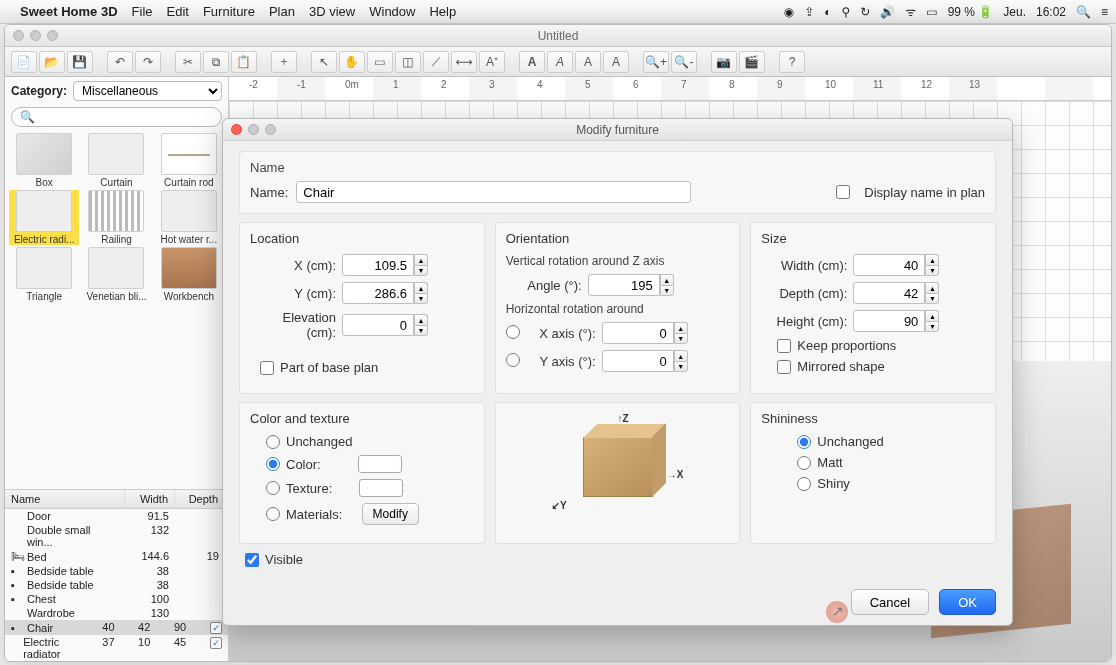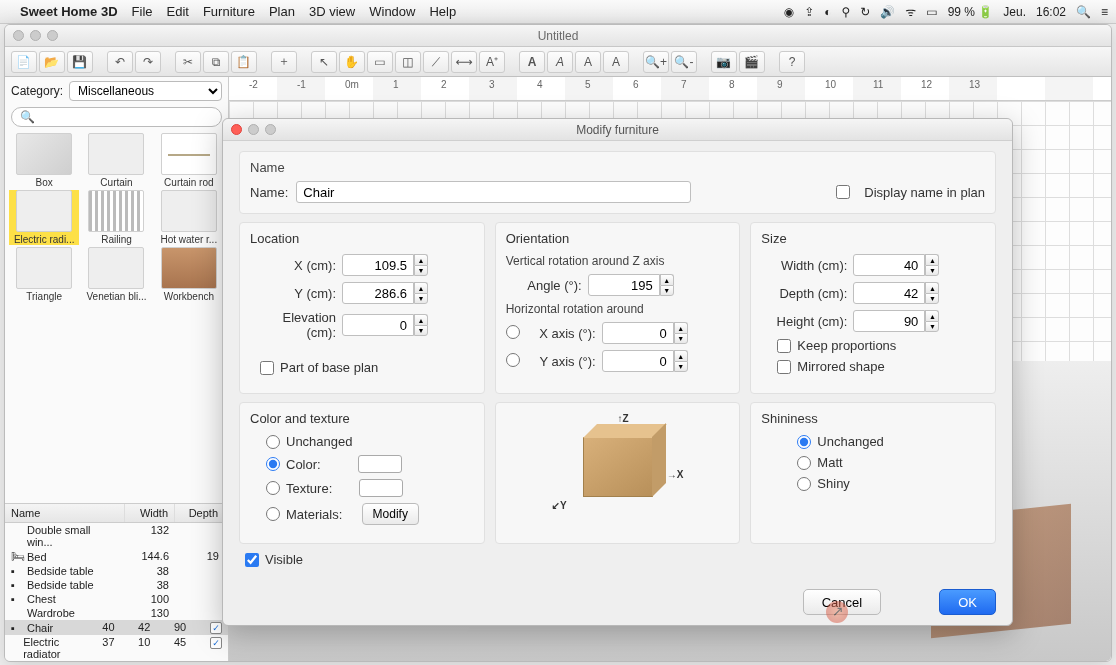--- a/index.html
+++ b/index.html
@@ -21,21 +21,21 @@
   .titlebar .wtitle { position: absolute; left: 0; right: 0; text-align: center; pointer-events: none; }
 
   
   .toolbar { height: 30px; background: linear-gradient(#f7f7f7,#e5e5e5); border-bottom: 1px solid #c0c0c0; display: flex; align-items: center; padding: 0 6px; gap: 2px; }
   .tbtn { width: 26px; height: 22px; border: 1px solid #ccc; background: linear-gradient(#fdfdfd,#ececec); border-radius: 3px; display: inline-flex; align-items: center; justify-content: center; font-size: 12px; color: #555; }
   .tsep { width: 10px; }
 
   
   .leftpanel { position: absolute; top: 52px; left: 0; width: 224px; bottom: 0; background: #fafafa; border-right: 1px solid #ccc; display: flex; flex-direction: column; }
   .catrow { display: flex; align-items: center; padding: 4px 6px; gap: 6px; }
-  .catrow label { font-size: 12px; }
+  .catrow label { font-size: 12px; font-weight: bold; }
   .catsel { flex: 1; height: 20px; border: 1px solid #bbb; border-radius: 4px; background: #fff; font-size: 12px; padding: 0 4px; }
   .search { margin: 2px 6px; height: 20px; border: 1px solid #bbb; border-radius: 10px; background: #fff; padding: 0 8px; font-size: 12px; }
   .thumbs { flex: 0 0 auto; display: grid; grid-template-columns: repeat(3, 1fr); gap: 2px; padding: 4px; }
   .thumb { text-align: center; font-size: 10px; color: #333; }
   .thumb .img { width: 56px; height: 42px; margin: 0 auto 2px; background: #eee; border: 1px solid #d0d0d0; border-radius: 2px; display:flex; align-items:center; justify-content:center; }
   .thumb .img.box3d { background: linear-gradient(135deg,#e8e8e8,#cfcfcf); }
   .thumb .img.rod { background: linear-gradient(#fff,#fff); position:relative; }
   .thumb .img.rod::after { content:''; position:absolute; left:6px; right:6px; top:20px; height:2px; background:#b6a887; }
   .thumb .img.rail { background: repeating-linear-gradient(90deg,#bbb 0 3px,#fff 3px 6px); }
   .thumb .img.bench { background: linear-gradient(#c8956b,#a8744f); }
@@ -95,21 +95,21 @@
 
   .previewbox { width:120px; height:100px; margin: 6px auto 0; display:flex; align-items:center; justify-content:center; position:relative; }
   .cube { width:70px; height:60px; background: linear-gradient(145deg,#d8b07a,#b8905a); border:1px solid #a2804c; position:relative; }
   .cube::before { content:''; position:absolute; top:-14px; left:6px; width:70px; height:14px; background:#e6c28e; transform:skewX(-45deg); }
   .cube::after { content:''; position:absolute; top:-8px; right:-14px; width:14px; height:60px; background:#c29c68; transform:skewY(-45deg); }
   .axis { position:absolute; font-size:10px; font-weight:bold; }
   .axisZ { top:-4px; left:50%; } .axisX { right:-6px; top:52%; } .axisY { left:-6px; bottom:6px; }
 
   .dlg-footer { position:absolute; bottom:10px; right:16px; display:flex; gap:10px; align-items:center; }
   .btn { height:26px; padding:0 18px; border:1px solid #bbb; border-radius:5px; background:linear-gradient(#fff,#eaeaea); font-size:13px; }
-  .btn.primary { background:linear-gradient(#4a9bff,#1f6af0); color:#fff; border-color:#1a5cd0; position:relative;margin-left:48px; }
+  .btn.primary { background:linear-gradient(#4a9bff,#1f6af0); color:#fff; border-color:#1a5cd0; position:relative; }
   .cursor { position:absolute; left:826px; top:601px; width:22px; height:22px; background: radial-gradient(circle,#e86,#c43); border-radius:50%; opacity:.5; pointer-events:none; }
   .cursor::after { content:'↖'; position:absolute; left:6px; top:2px; font-size:14px; color:#000; transform: scaleX(-1); }
 
   .visiblerow { display:flex; align-items:center; gap:6px; margin-top:8px; padding-left:6px; }
 </style>
 </head>
 <body>
 
 <div class="menubar">
   <span class="apple"></span>
@@ -237,20 +237,25 @@
 
     <div style="flex:1"></div>
 
     <div class="tablehdr">
       <div class="col-name">Name</div>
       <div class="col-a">Width</div>
       <div class="col-a">Depth</div>
     </div>
     <div class="furnlist" id="furnlist">
         <div class="frow">
+          <div class="col-name"><span class="ic"></span>Door</div>
+          <div class="col-a">91.5</div>
+          <div class="col-a"></div>
+        </div>
+        <div class="frow">
           <div class="col-name"><span class="ic"></span>Double small win...</div>
           <div class="col-a">132</div>
           <div class="col-a"></div>
         </div>
         <div class="frow">
           <div class="col-name"><span class="ic">🛏</span>Bed</div>
           <div class="col-a">144.6</div>
           <div class="col-a">19</div>
         </div>
         <div class="frow">

